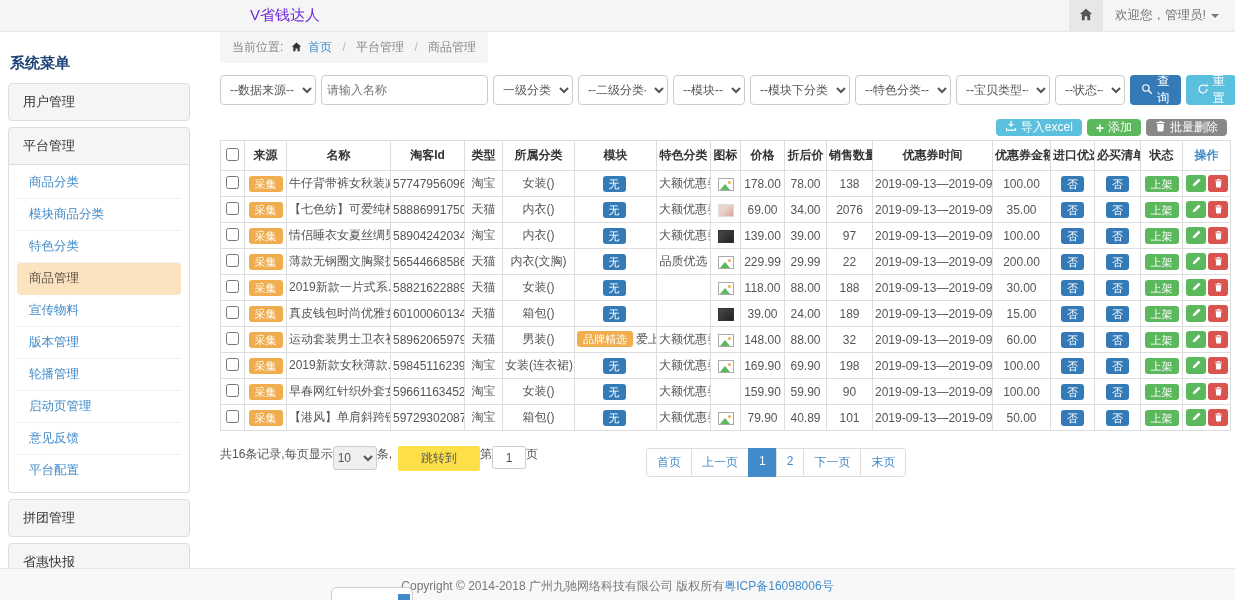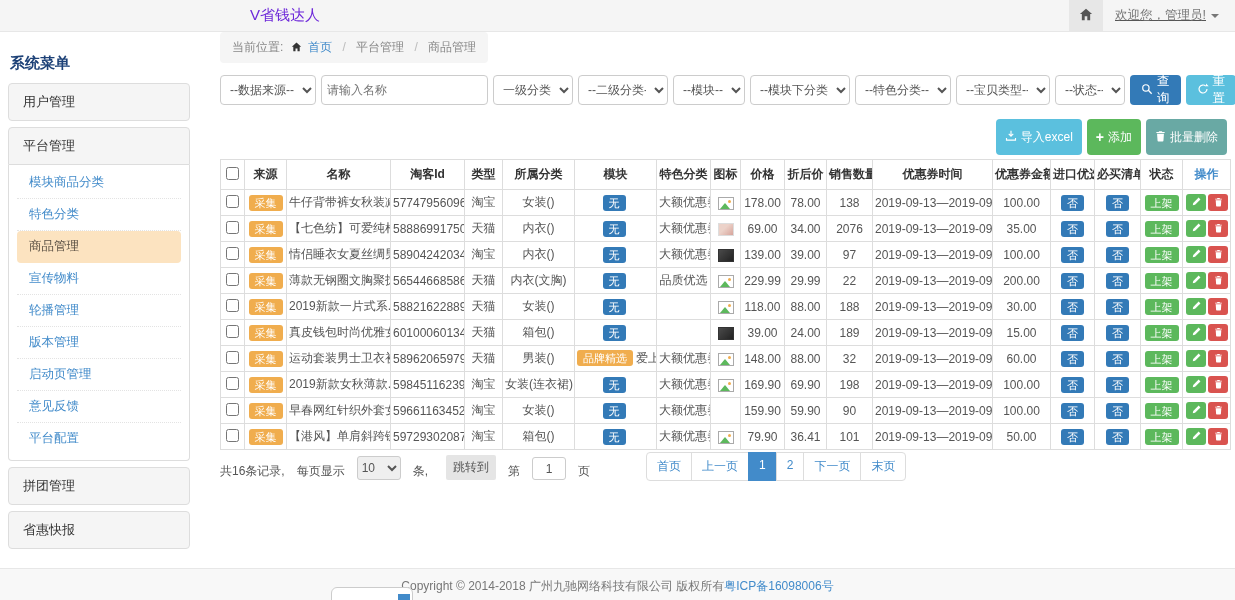--- a/index.html
+++ b/index.html
@@ -8,21 +8,21 @@
     position: relative; overflow: hidden; background: #fff;
     font-family: "Liberation Sans", "DejaVu Sans", sans-serif;
     font-size: 12px; color: #555;
   }
   a { text-decoration: none; }
 
   
   .topbar { position:absolute; left:0; top:0; width:100%; height:32px;
     background:#f5f5f5; border-bottom:1px solid #e7e7e7; display:flex; align-items:center; z-index:4; }
   .brand { margin-left:250px; font-size:15px; color:#6d28d9; }
-  .top-right { margin-left:auto; display:flex; align-items:center; height:32px;text-decoration:underline; }
+  .top-right { margin-left:auto; display:flex; align-items:center; height:32px; }
   .home-btn { width:34px; height:32px; background:#e7e7e7; display:flex; align-items:center; justify-content:center; cursor:pointer; }
   .welcome { padding:0 16px 0 12px; color:#777; font-size:12.5px; display:flex; align-items:center; gap:5px; cursor:pointer; }
   .caret { width:0; height:0; border-left:4px solid transparent; border-right:4px solid transparent; border-top:4px solid #777; display:inline-block; }
 
   
   .sidebar { position:absolute; left:8px; top:50px; width:182px; height:518px; overflow:hidden; }
   .side-title { color:#1d4177; font-weight:bold; font-size:15px; padding:4px 2px 10px 2px; }
   .panel { margin-bottom:6px; }
   .panel-h { border:1px solid #ddd; background:#f5f5f5; border-radius:4px; padding:9px 14px;
     font-size:13px; color:#333; cursor:pointer; }
@@ -48,24 +48,24 @@
     padding:0 5px; background:#fff; font-family:inherit; }
   .f-src{width:110px}.f-name{width:176px}.f-c1{width:90px}.f-c2{width:90px}.f-mod{width:86px}
   .f-modsub{width:100px}.f-feat{width:117px}.f-btype{width:94px}.f-state{width:70px}
   .btn { border:none; border-radius:4px; color:#fff; font-size:12.5px; cursor:pointer;
     display:inline-flex; align-items:center; gap:4px; font-family:inherit; }
   .btn-search { background:#337ab7; height:30px; padding:0 11px; }
   .btn-reset { background:#5bc0de; height:30px; padding:0 11px; }
 
   
   .toolbar { margin-top:14px; display:flex; justify-content:flex-end; gap:5px; }
-  .btn-sm { height:36px; padding:0 9px; font-size:12px; }
+  .btn-sm { height:17px; padding:0 9px; font-size:12px; }
   .btn-import { background:#5bc0de; }
   .btn-add { background:#5cb85c; }
-  .btn-batch { background:#0f766e; opacity:.62; }
+  .btn-batch { background:#404040; opacity:.62; }
   .plus-ic { font-weight:bold; font-size:14px; line-height:1; }
 
   
   table { margin-top:4px; width:100%; border-collapse:collapse; table-layout:fixed; font-size:12px; }
   th, td { border:1px solid #ddd; text-align:center; vertical-align:middle; padding:4px 2px; color:#555;
     overflow:hidden; white-space:nowrap; }
   th { color:#333; font-weight:bold; padding:6px 2px; }
   th.op-col { color:#428bca; }
   .badge { display:inline-block; padding:2px 6px; font-size:11px; line-height:12px; color:#fff; border-radius:3px; }
   .badge-orange { background:#f0ad4e; }
@@ -79,23 +79,23 @@
   .thumb-broken::after { content:""; position:absolute; right:2px; top:2px; width:3px; height:3px;
     border-radius:50%; background:#f0ad4e; }
   .thumb-pink { background:linear-gradient(135deg,#ecd2c9 40%,#d7a49b); border:1px solid #ddd; }
   .thumb-dark { background:linear-gradient(135deg,#4a4a4a,#222); border:1px solid #333; }
   .op { width:20px; height:17px; border:none; border-radius:3px; display:inline-flex;
     align-items:center; justify-content:center; padding:0; margin:0 1px; cursor:pointer; }
   .op-edit { background:#5cb85c; } .op-del { background:#d9534f; }
   input[type=checkbox] { width:13px; height:13px; }
 
   
-  .pagebar { margin-top:0; position:relative; height:30px; display:flex; align-items:flex-end; gap:12px; font-size:12px; color:#555; }
+  .pagebar { margin-top:15px; position:relative; height:30px; display:flex; align-items:flex-start; gap:0; font-size:12px; color:#555; }
   .pagebar select { height:24px; border:1px solid #ccc; border-radius:3px; font-size:12px; color:#555; width:44px; font-family:inherit; }
-  .jump-btn { background:#e5e5e5; border:none; padding:4px 7px; border-radius:2px; color:#555;
+  .jump-btn { background:#fde047; border:none; padding:4px 23px; border-radius:2px; color:#555;
     font-size:12px; cursor:pointer; margin-left:6px; font-family:inherit; }
   .page-input { width:34px; height:23px; border:1px solid #ccc; border-radius:3px; text-align:center;
     font-size:12px; color:#555; font-family:inherit; }
   .pager { position:absolute; left:426px; top:2px; display:flex; }
   .pg { border:1px solid #ddd; background:#fff; color:#428bca; padding:5px 10px; margin-left:-1px; cursor:pointer; }
   .pg:first-child { border-radius:4px 0 0 4px; margin-left:0; }
   .pg:last-child { border-radius:0 4px 4px 0; }
   .pg.active { background:#428bca; border-color:#428bca; color:#fff; }
 
   
@@ -131,26 +131,27 @@
 <div class="sidebar">
   <div class="side-title">系统菜单</div>
 
   <div class="panel">
     <div class="panel-h">用户管理</div>
   </div>
 
   <div class="panel open">
     <div class="panel-h">平台管理</div>
     <div class="panel-b">
+      <a class="side-link">商品分类</a>
       <a class="side-link">模块商品分类</a>
       <a class="side-link">特色分类</a>
       <a class="side-link active">商品管理</a>
       <a class="side-link">宣传物料</a>
+      <a class="side-link">版本管理</a>
       <a class="side-link">轮播管理</a>
-      <a class="side-link">版本管理</a>
       <a class="side-link">启动页管理</a>
       <a class="side-link">意见反馈</a>
       <a class="side-link">平台配置</a>
     </div>
   </div>
 
   <div class="panel">
       <div class="panel-h">拼团管理</div>
     </div>
   <div class="panel">
@@ -566,21 +567,21 @@
       <td>【港风】单肩斜跨链条...</td>
       <td>597293020870</td>
       <td>淘宝</td>
       <td>箱包()</td>
       <td>
         <span class="badge badge-blue">无</span><span class="module-text"></span>
       </td>
       <td>大额优惠券</td>
       <td><span class="thumb thumb-broken"></span></td>
       <td>79.90</td>
-      <td>36.41</td>
+      <td>40.89</td>
       <td>101</td>
       <td>2019-09-13—2019-09-18</td>
       <td>50.00</td>
       <td><span class="badge badge-blue">否</span></td>
       <td><span class="badge badge-blue">否</span></td>
       <td><span class="badge badge-green">上架</span></td>
       <td>
         <button class="op op-edit">
           <span><svg width="10" height="10" viewBox="0 0 16 16">
                   <path fill="#fff" d="M12.2.9l2.9 2.9-8.6 8.6-3.7.8.8-3.7z"></path>

